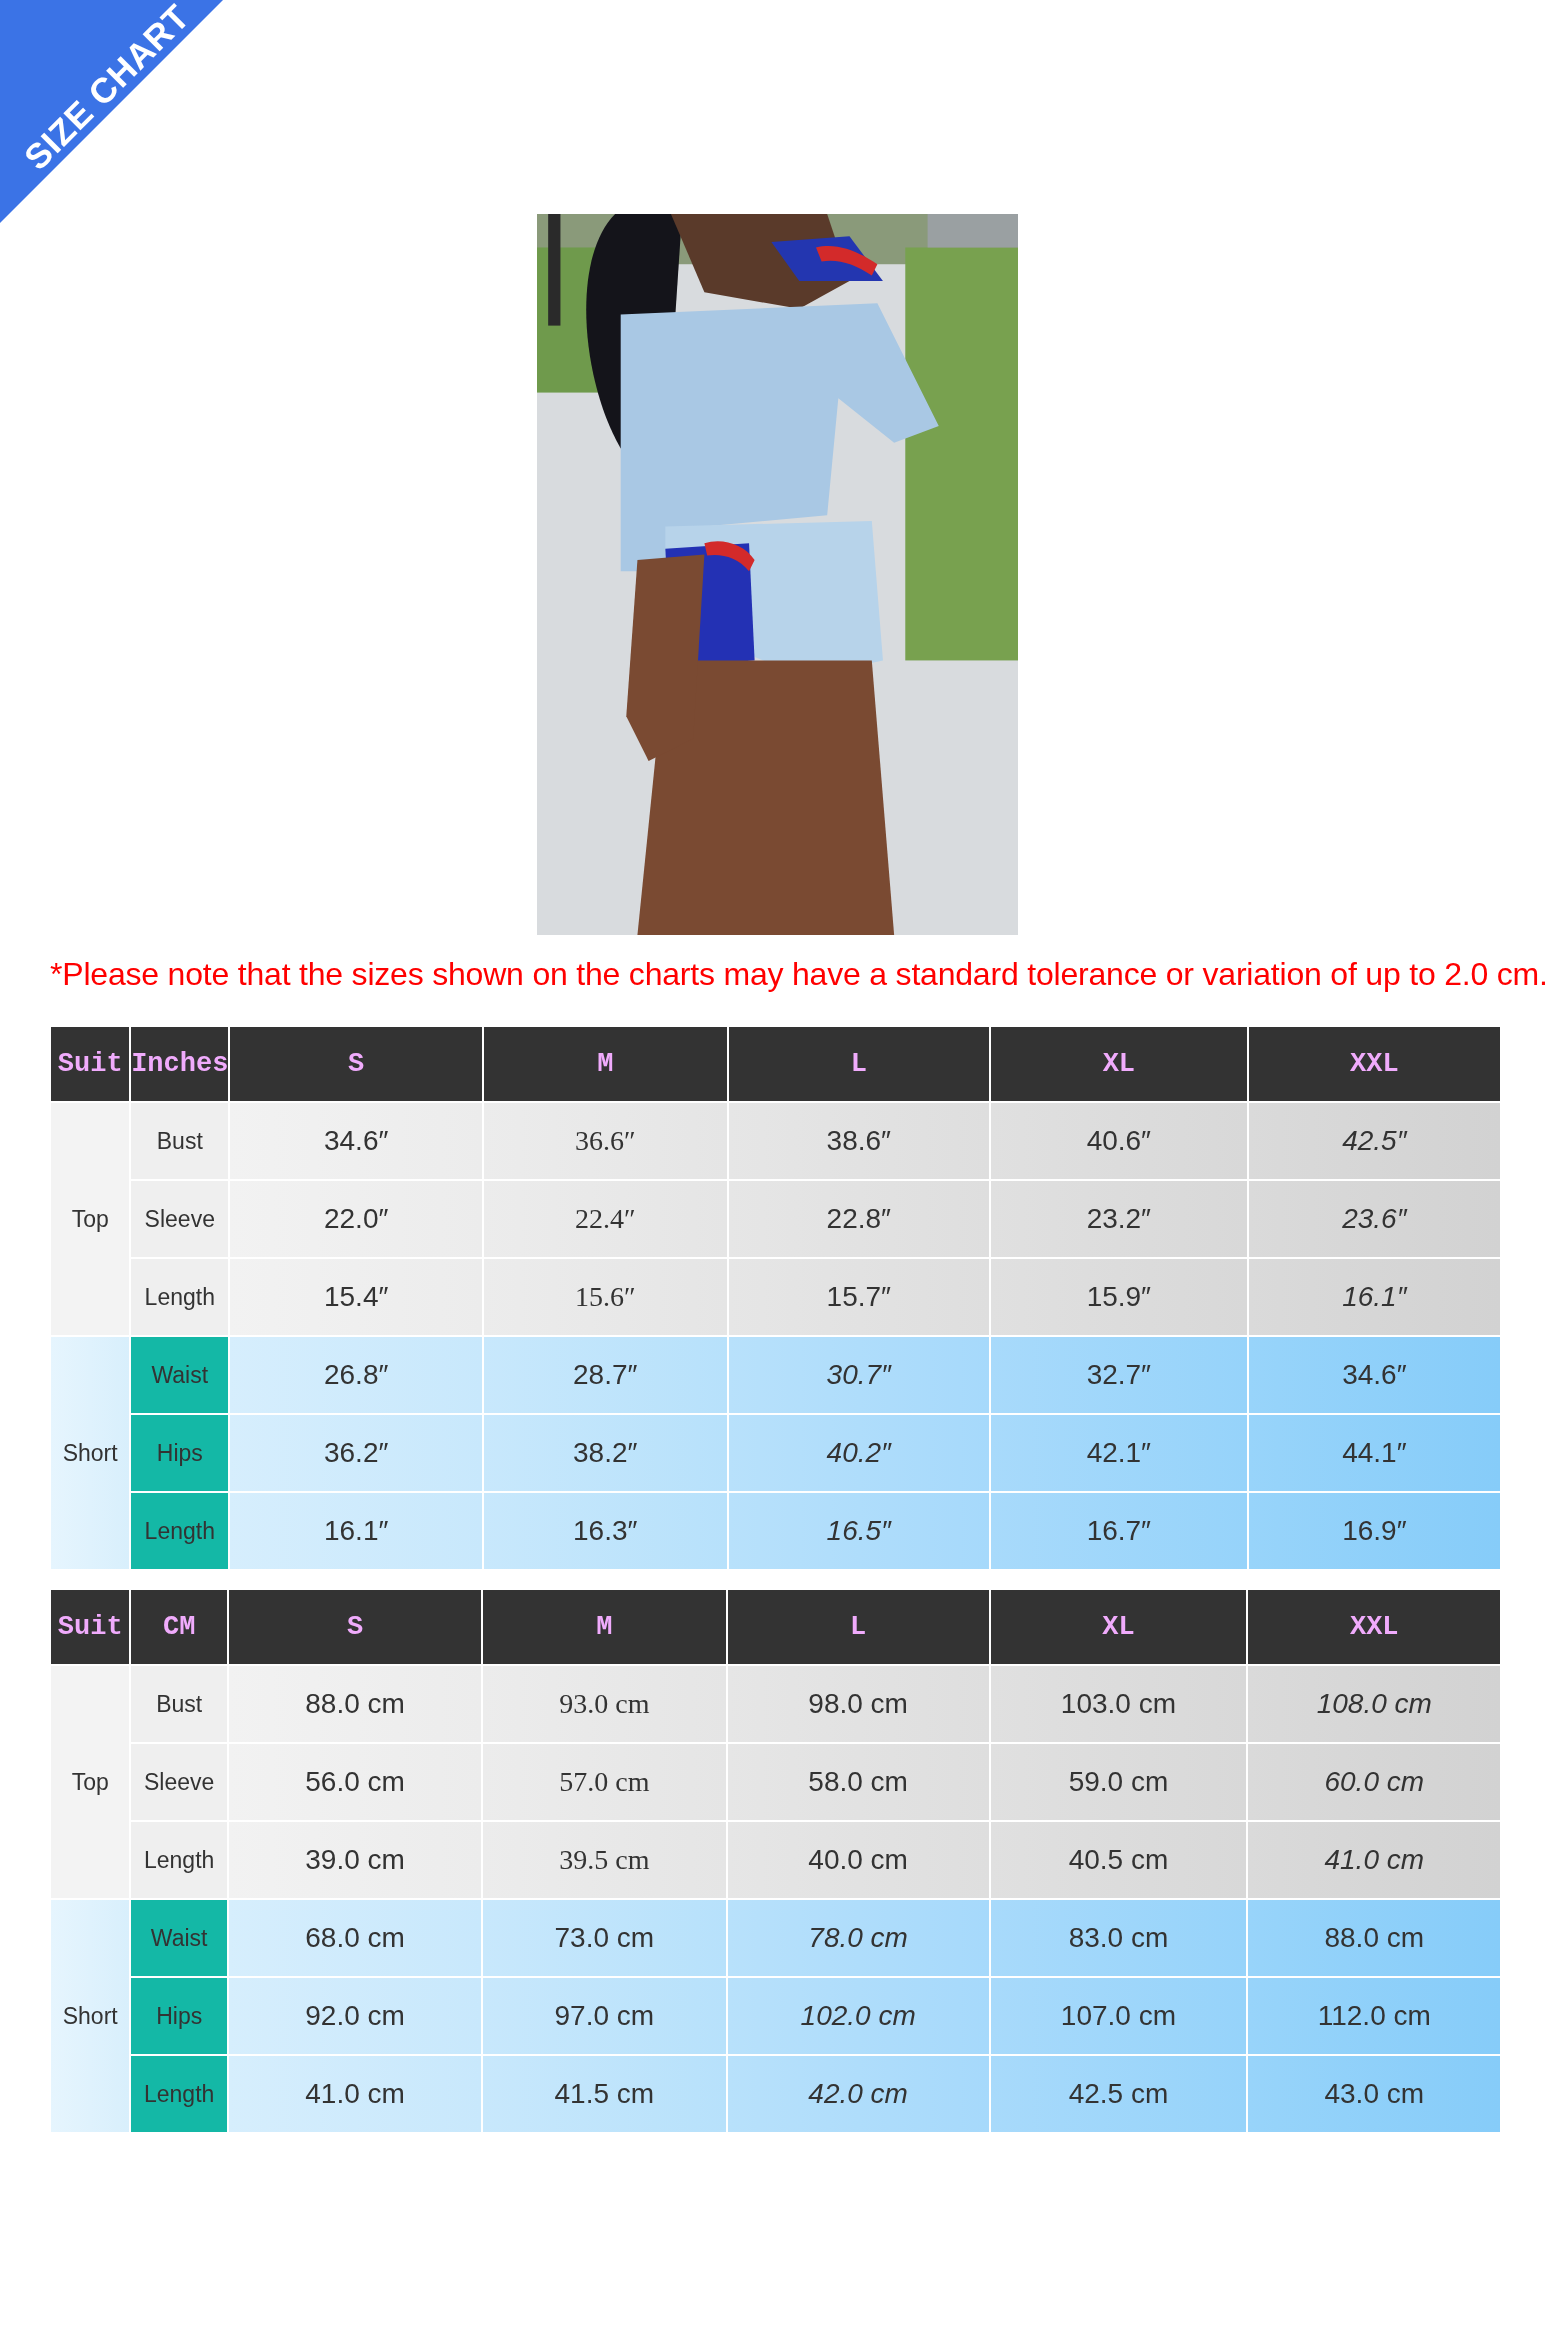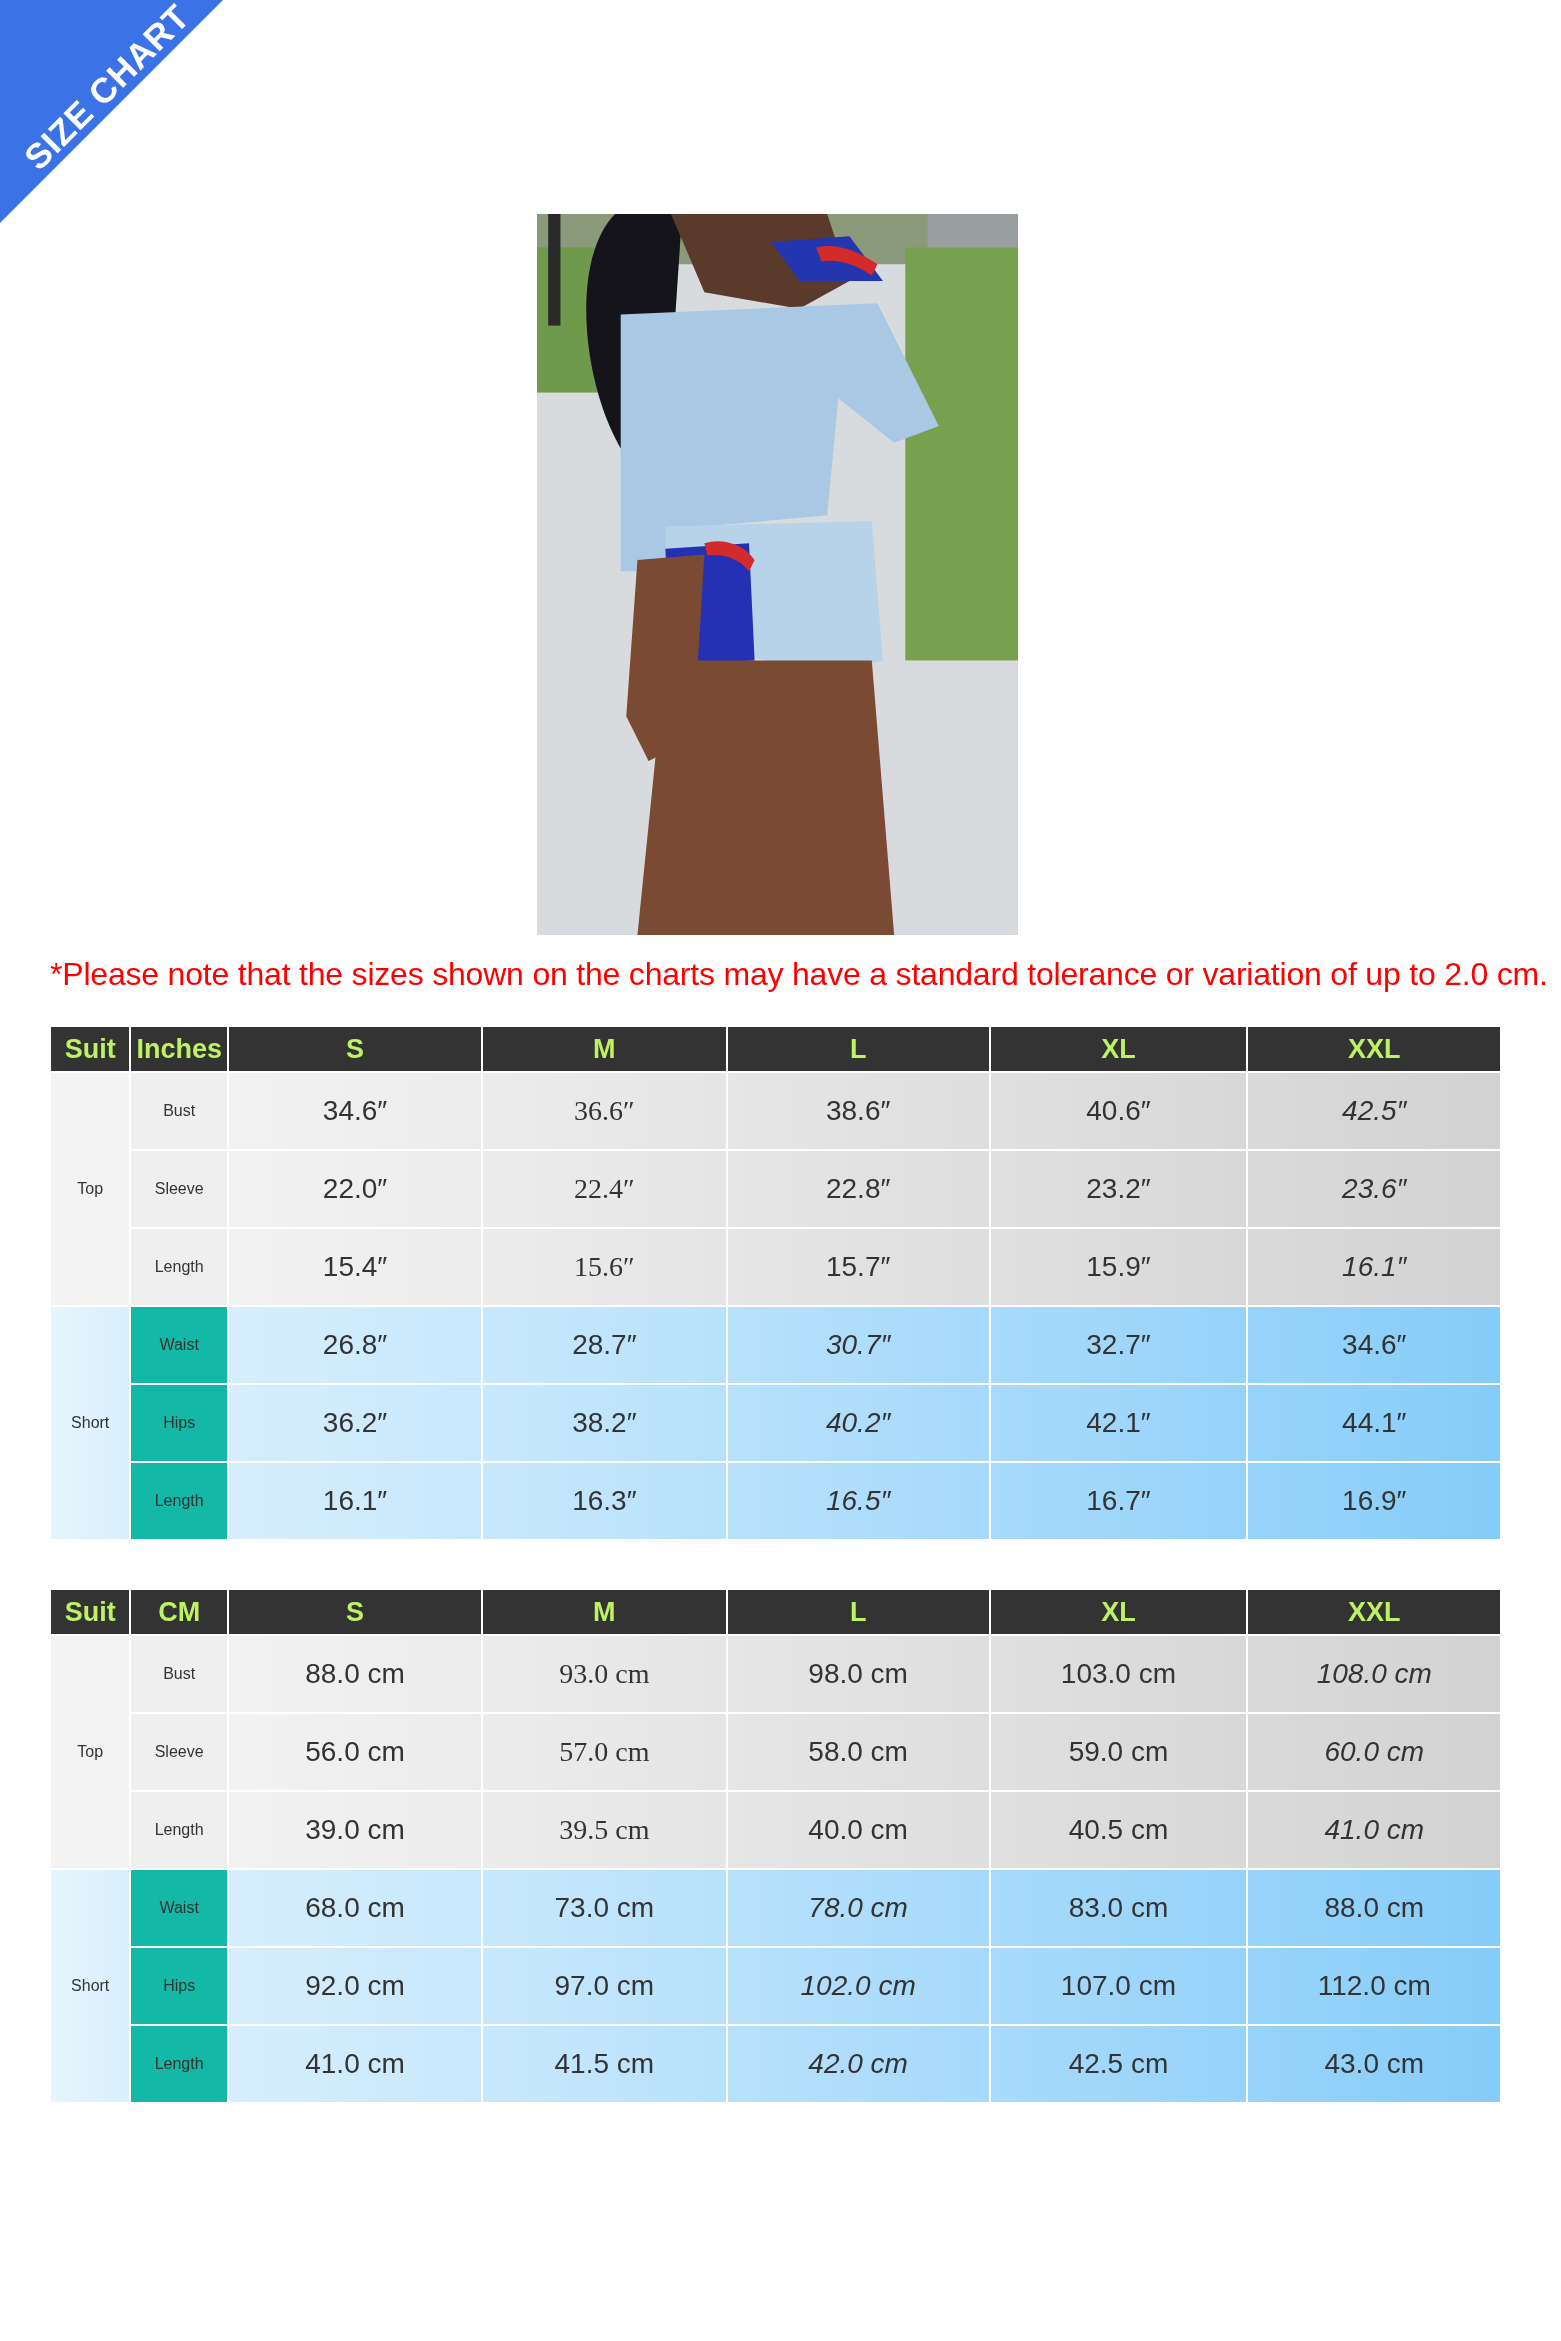--- a/index.html
+++ b/index.html
@@ -25,27 +25,27 @@
   .photo svg { width: 100%; height: 100%; display: block; }
   .note {
     position: absolute; left: 50px; top: 956px; color: #ff0000;
     font-size: 32px; white-space: nowrap; letter-spacing: -0.2px;
   }
   .tbl {
     position: absolute; left: 52px; width: 1453px;
     border-collapse: separate; border-spacing: 2.8px 2.8px; margin-left: -2.8px;
   }
   .tbl th {
-    background: #333333; color: #bef264; font-weight: bold; font-size: 27px;
-    height: 44px; padding: 0; text-align: center;
+    background: #333333; color: #f0abfc; font-weight: bold; font-size: 27px;
+    height: 74px; padding: 0; text-align: center; font-family: Liberation Mono, monospace;
   }
   .tbl td {
     height: 76px; padding: 0; text-align: center; font-size: 28px; color: #333;
   }
-  .tbl td.grp, .tbl td.lbl { font-size: 16px; margin-top: 39px; }
+  .tbl td.grp, .tbl td.lbl { font-size: 23px; margin-top: 39px; }
   .top td { background: linear-gradient(90deg, #f6f6f6 0%, #e7e7e7 60%, #d6d6d6 100%); }
   .short td { background: linear-gradient(90deg, #e3f4fd 0%, #b7e0fb 55%, #86ccf9 100%); }
   .top td.c0, .top td.grp { background: #f3f3f3; }
   .top td.c1 { background: #efefef; }
   .top td.c2 { background: linear-gradient(90deg,#f2f2f2,#ececec); }
   .top td.c3 { background: linear-gradient(90deg,#ececec,#e5e5e5); font-family: Liberation Serif, serif; }
   .top td.c4 { background: linear-gradient(90deg,#e6e6e6,#dedede); }
   .top td.c5 { background: linear-gradient(90deg,#e0e0e0,#d8d8d8); }
   .top td.c6 { background: linear-gradient(90deg,#dadada,#d2d2d2); font-style: italic; }
   .short td.grp { background: linear-gradient(90deg,#e6f5fe,#d8effc); }

